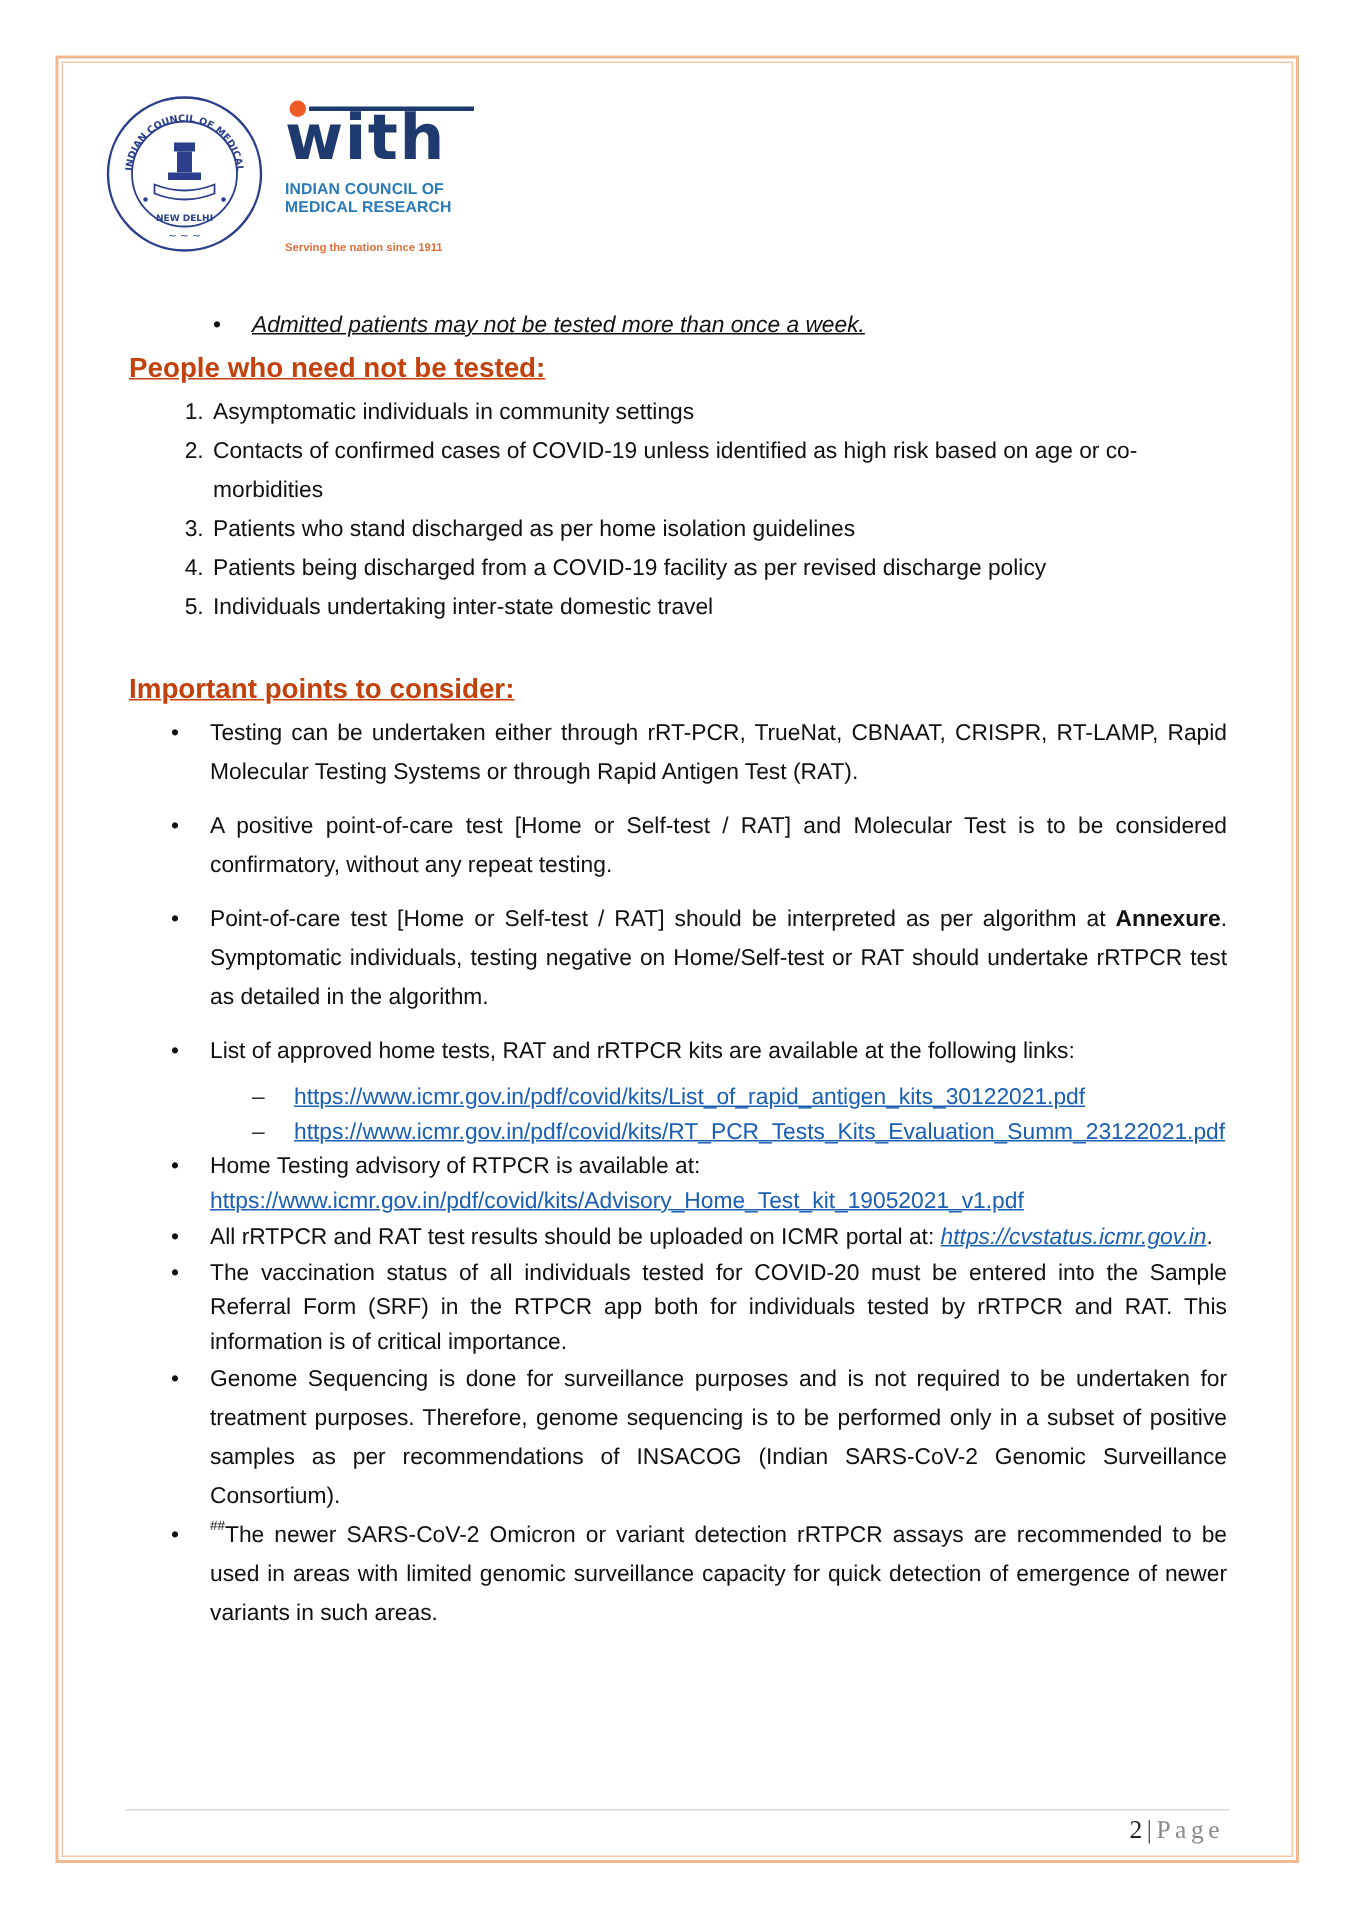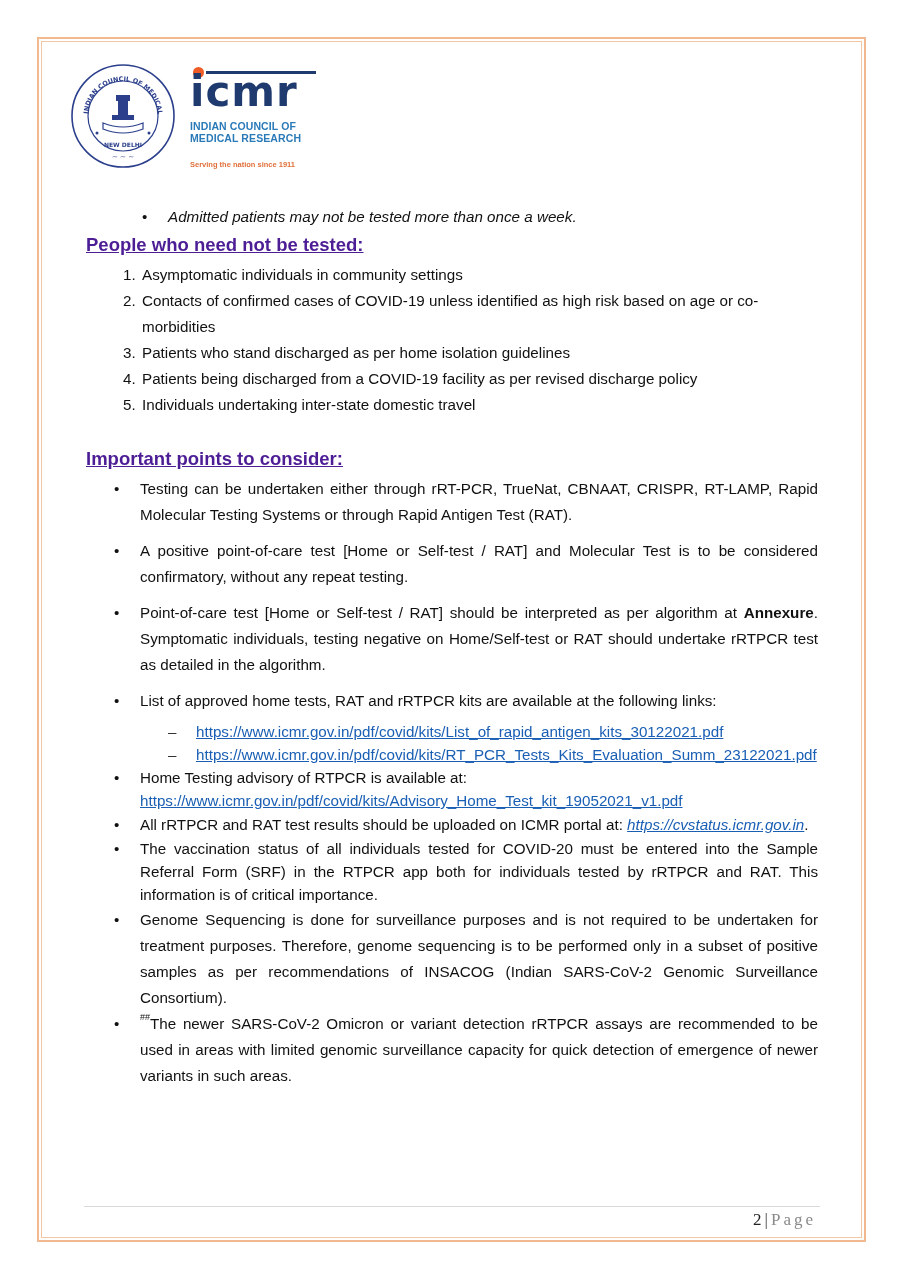--- a/index.html
+++ b/index.html
@@ -35,24 +35,24 @@
   }
   .brand .tagline {
     font-family: Liberation Sans, sans-serif; font-size: 7.5px; font-weight: bold;
     color: #e0703a; margin-top: 16px;
   }
   
   .content {
     position: absolute; left: 86px; top: 204px; width: 732px;
     font-size: 15.2px; line-height: 26px;
   }
-  .sub-bullet { position: relative; padding-left: 82px; font-style: italic; margin-bottom: 2px; }
+  .sub-bullet { position: relative; padding-left: 82px; font-style: italic; margin-bottom: 2px; text-decoration: underline; }
   .sub-bullet::before { content: "\2022"; position: absolute; left: 56px; font-style: normal; }
   h2 {
-    margin: 0; font-size: 18.5px; font-weight: bold; color: #4c1d95;
+    margin: 0; font-size: 18.5px; font-weight: bold; color: #c2410c;
     text-decoration: underline; line-height: 26px;
   }
   ol.numbered { margin: 4px 0 0 0; padding-left: 54px; }
   ol.numbered li { padding-left: 2px; margin: 0; line-height: 26px; }
   .gap { height: 28px; }
   ul.points { list-style: none; margin: 4px 0 0 0; padding: 0; }
   ul.points > li { position: relative; padding-left: 54px; text-align: justify; }
   ul.points > li::before { content: "\2022"; position: absolute; left: 28px; }
   ul.points > li.spaced { margin-bottom: 10px; }
   ul.points > li.tight { line-height: 23px; margin-bottom: 1px; }
@@ -98,21 +98,21 @@
     <circle cx="79" cy="70" r="1.5" fill="#2b3f8c"></circle>
     <text x="53" y="84" text-anchor="middle" font-family="DejaVu Sans, sans-serif" font-size="6" font-weight="bold" fill="#2b3f8c">NEW DELHI</text>
     <text x="53" y="96" text-anchor="middle" font-family="DejaVu Sans, sans-serif" font-size="7" fill="#2b3f8c">~ ~ ~</text>
   </svg>
 </div>
 
 <div class="brand">
   <div class="wordmark-wrap">
     <span class="dot"></span>
     <span class="bar"></span>
-    <span class="wordmark">icmr</span>
+    <span class="wordmark">with</span>
   </div>
   <div class="name">
     <div>INDIAN COUNCIL OF</div>
     <div>MEDICAL RESEARCH</div>
   </div>
   <div class="tagline">Serving the nation since 1911</div>
 </div>
 
 <div class="content">
   <div class="sub-bullet">Admitted patients may not be tested more than once a week.</div>

